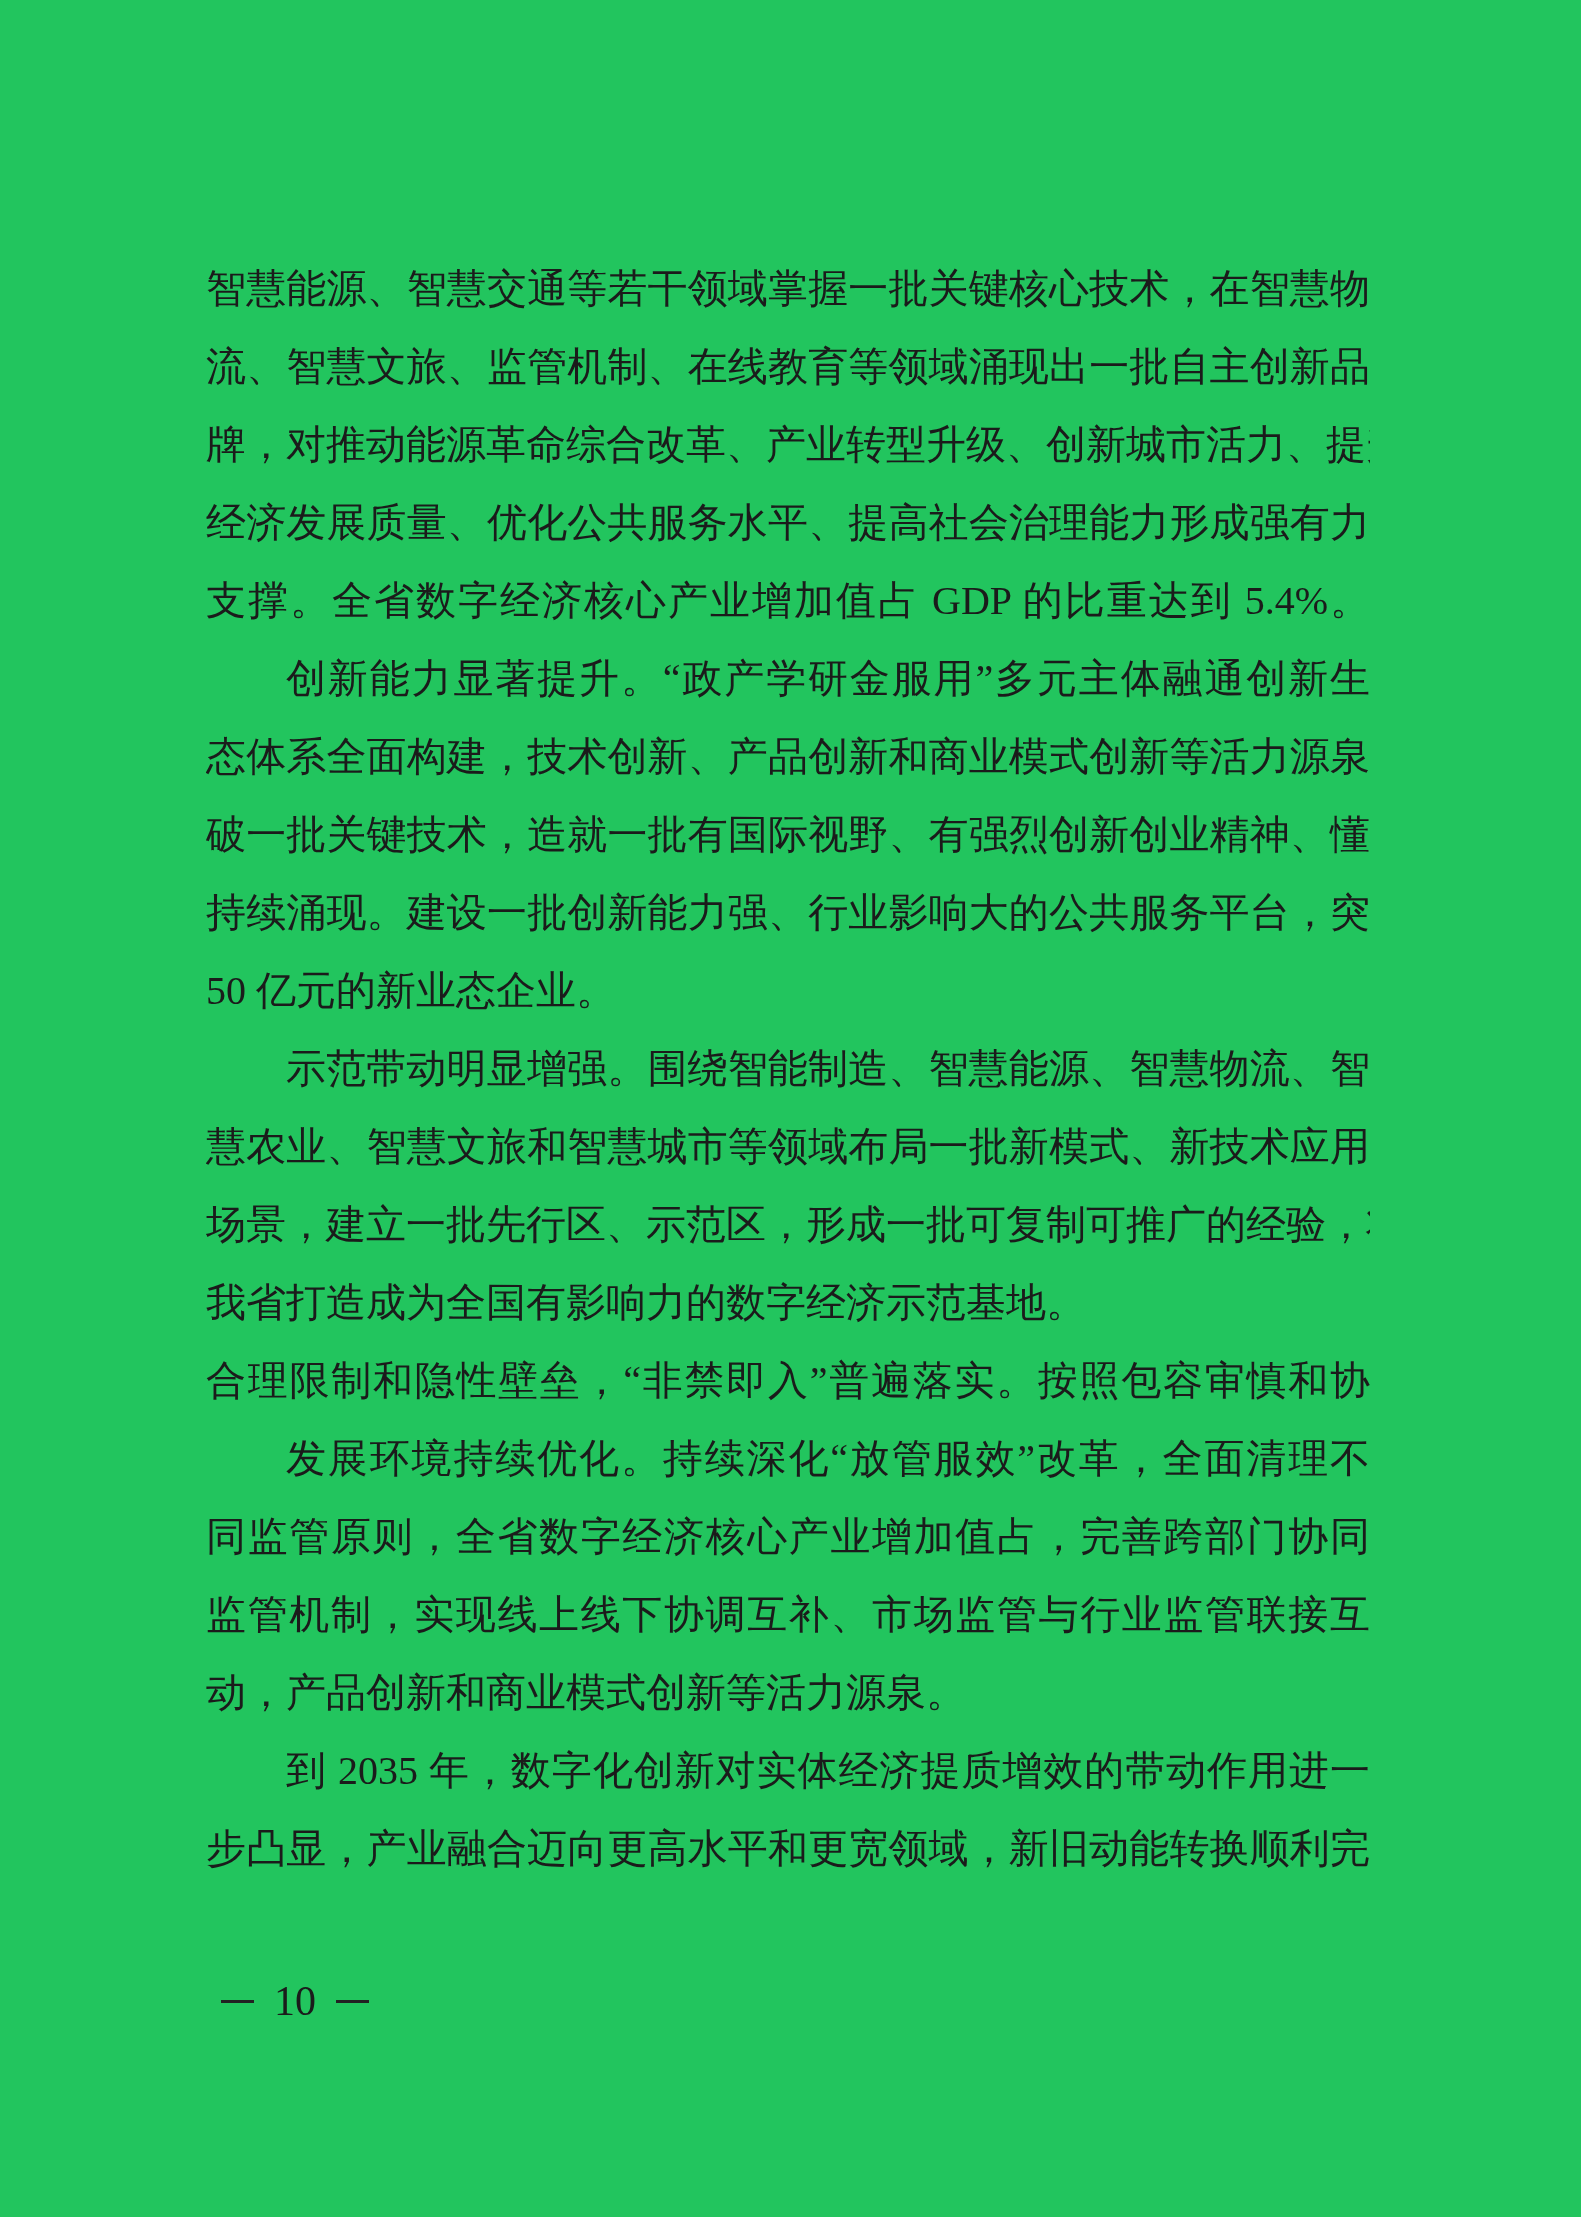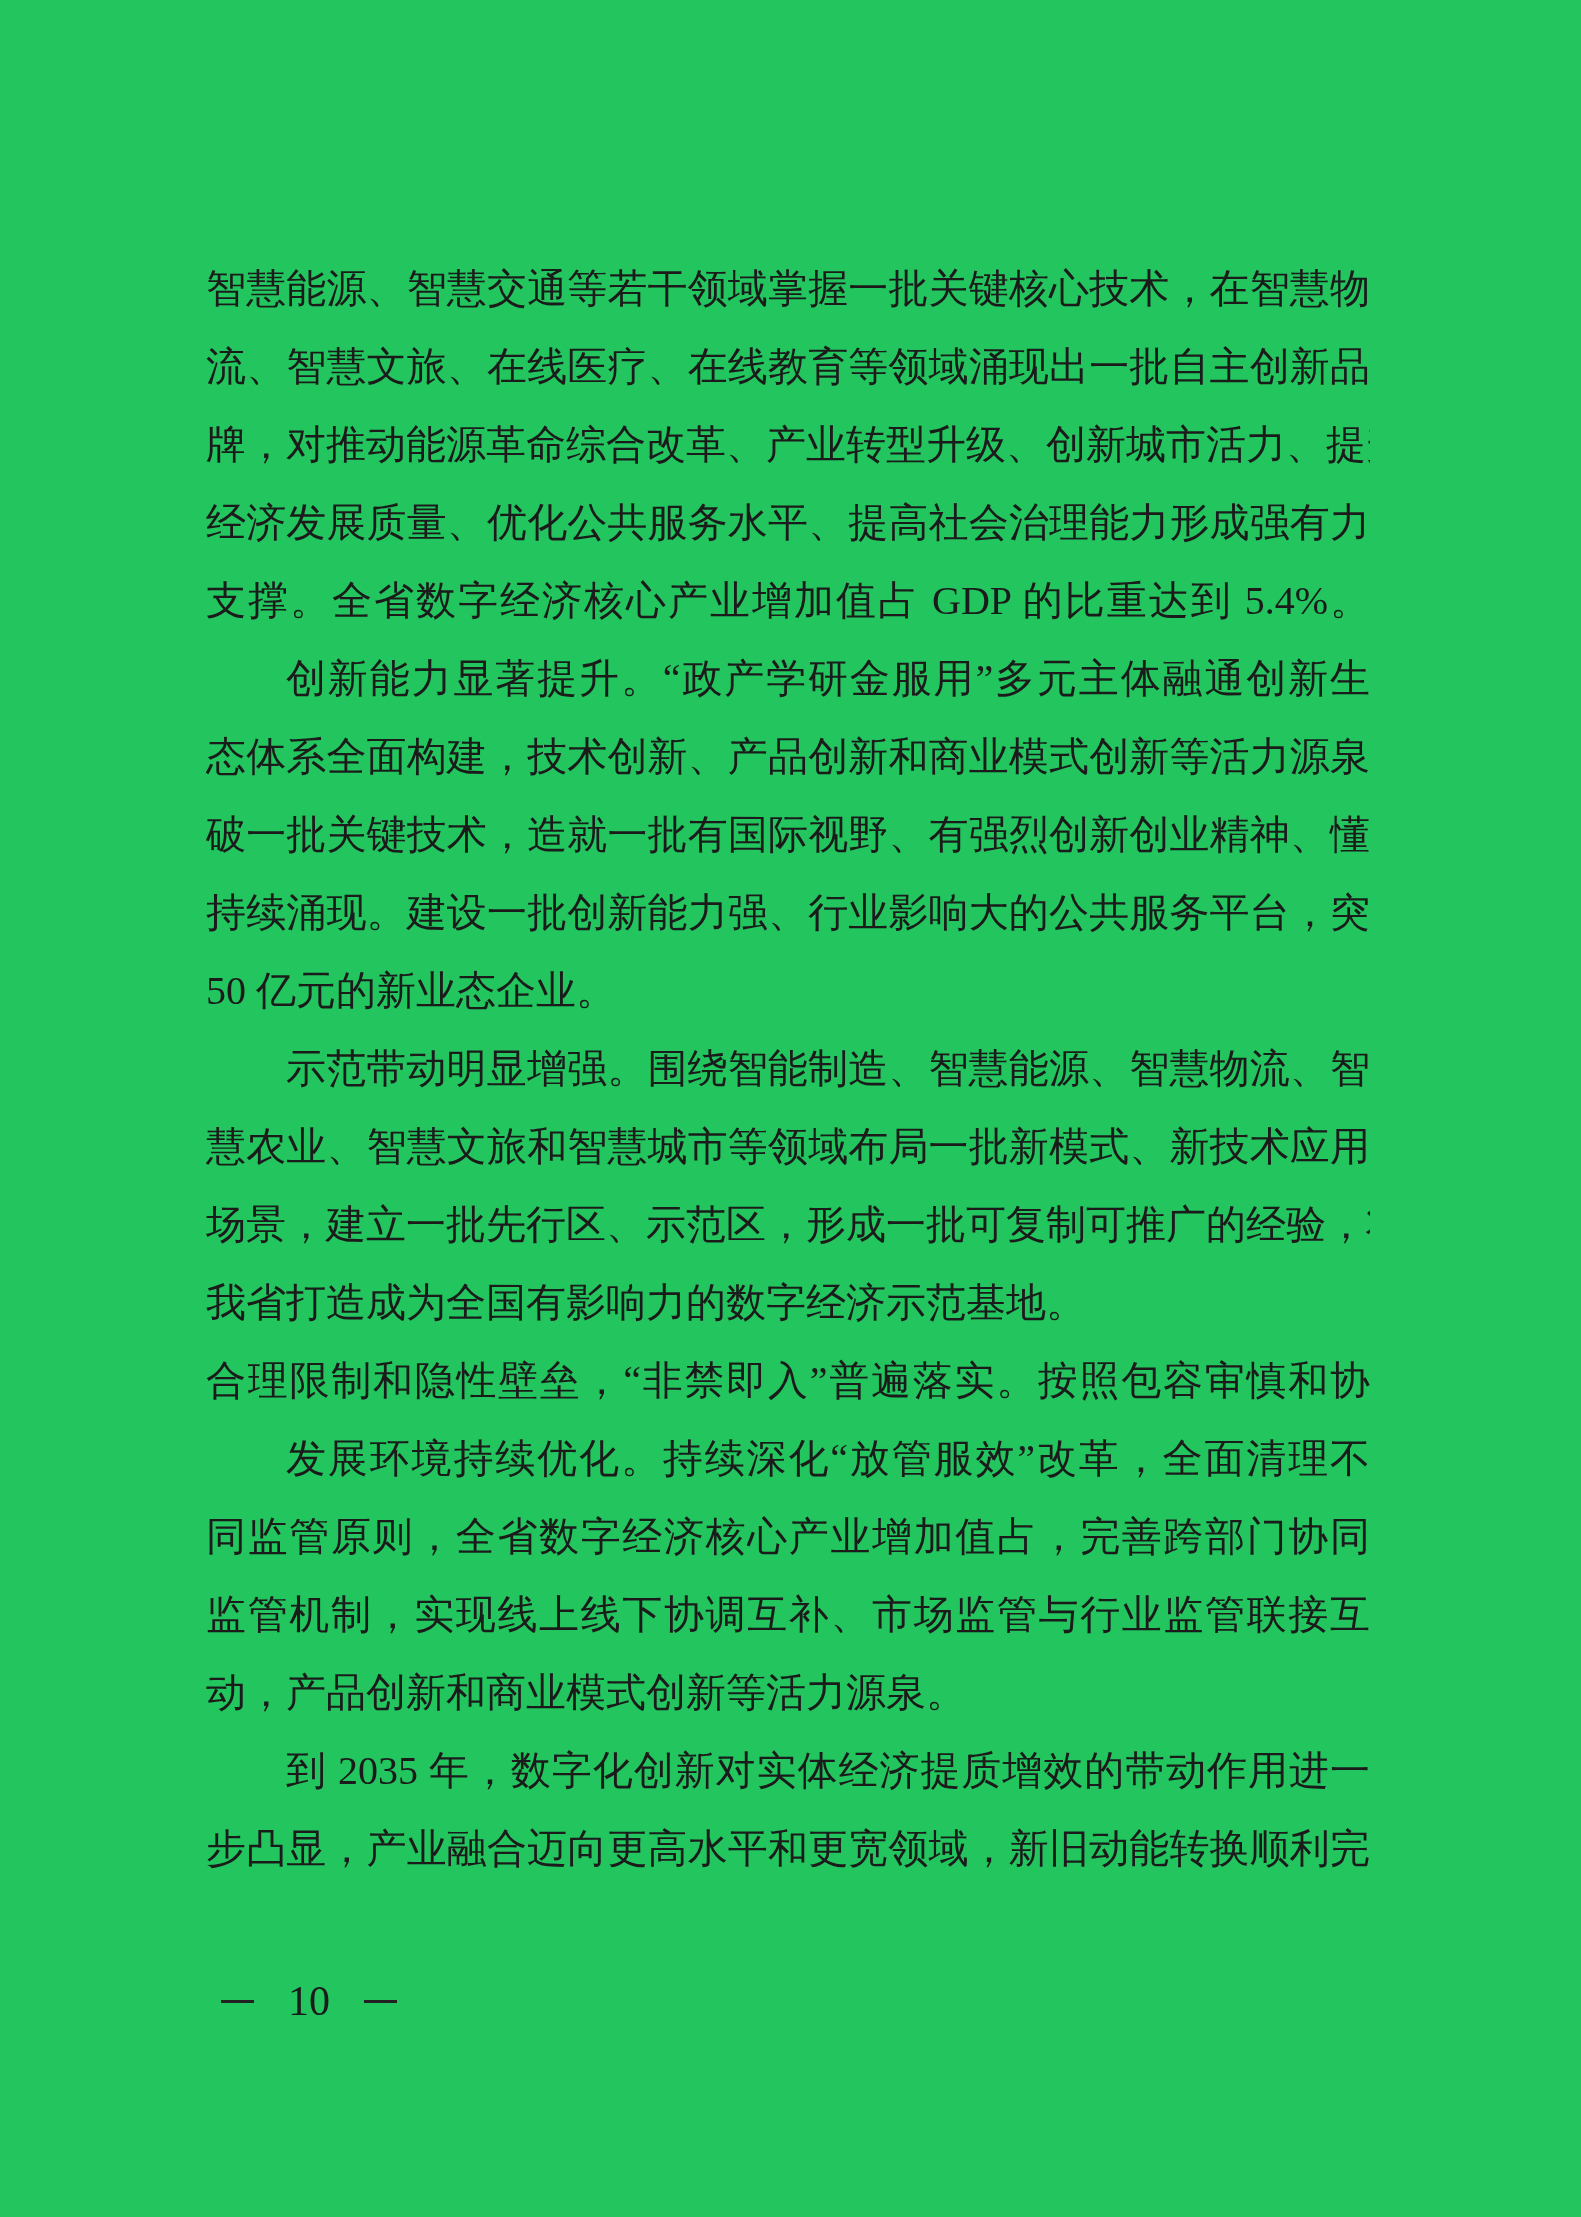--- a/index.html
+++ b/index.html
@@ -39,21 +39,21 @@
     text-align-last: left;
     -moz-text-align-last: left;
   }
   .footer {
     position: absolute;
     left: 221px;
     top: 1978px;
     height: 46px;
     display: flex;
     align-items: center;
-    gap: 34px;
+    gap: 20px;
   }
   .footer-dash {
     display: inline-block;
     width: 33px;
     height: 3px;
     background: #222222;
   }
   .footer-num {
     font-size: 42px;
     line-height: 46px;
@@ -63,21 +63,21 @@
 </style>
 </head>
 <body>
 
 <div class="page">
 
   <div class="textblock">
 
     <div class="para">
       <div class="line">智慧能源、智慧交通等若干领域掌握一批关键核心技术，在智慧物</div>
-      <div class="line">流、智慧文旅、在线医疗、在线教育等领域涌现出一批自主创新品</div>
+      <div class="line">流、智慧文旅、监管机制、在线教育等领域涌现出一批自主创新品</div>
       <div class="line">牌，对推动能源革命综合改革、产业转型升级、创新城市活力、提升</div>
       <div class="line">经济发展质量、优化公共服务水平、提高社会治理能力形成强有力</div>
       <div class="line">支撑。全省数字经济核心产业增加值占 GDP 的比重达到 5.4%。</div>
     </div>
 
     <div class="para">
       <div class="line indent">创新能力显著提升。“政产学研金服用”多元主体融通创新生</div>
       <div class="line">态体系全面构建，技术创新、产品创新和商业模式创新等活力源泉</div>
       <div class="line">破一批关键技术，造就一批有国际视野、有强烈创新创业精神、懂</div>
       <div class="line">持续涌现。建设一批创新能力强、行业影响大的公共服务平台，突</div>

